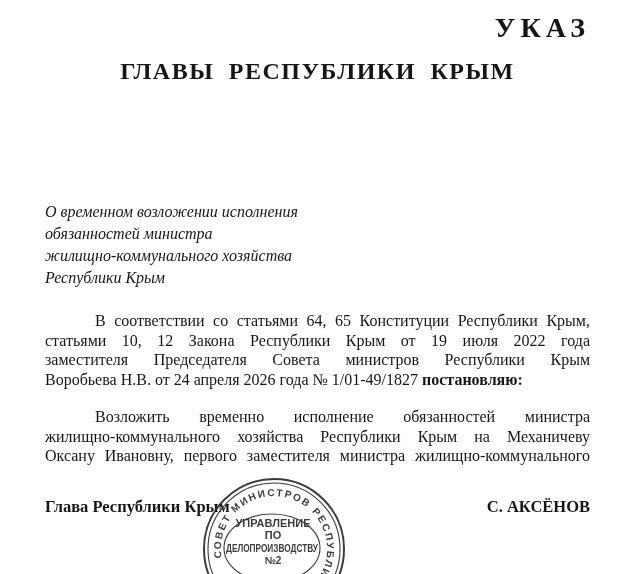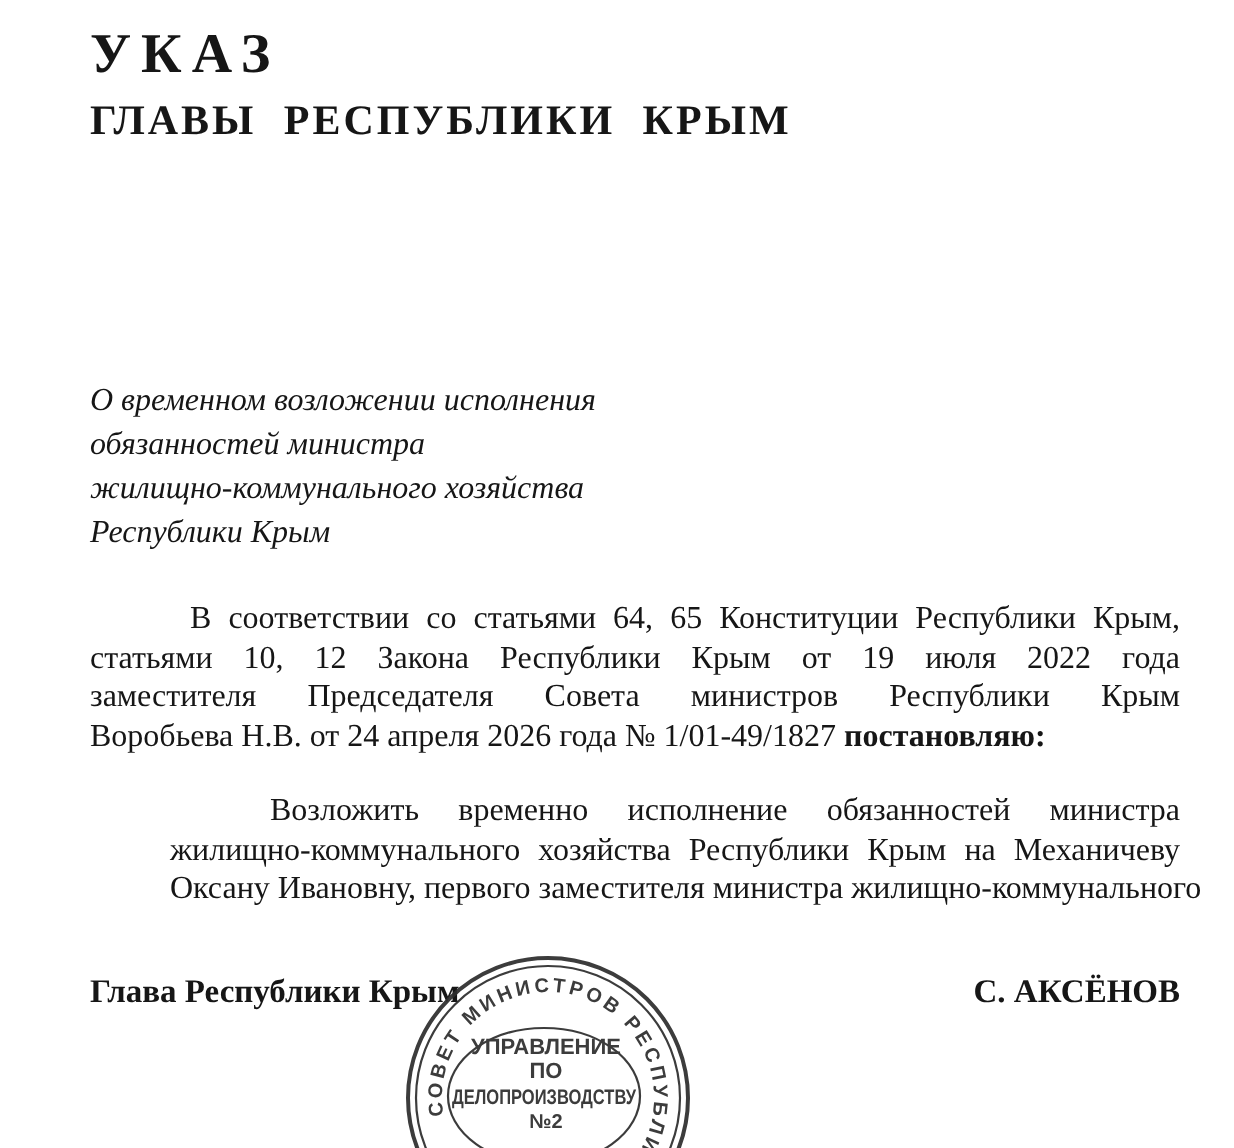--- a/index.html
+++ b/index.html
@@ -14,44 +14,44 @@
     background: #ffffff;
     overflow: hidden;
     font-family: "Liberation Serif", "DejaVu Serif", serif;
     color: #161616;
   }
   .content {
     padding: 0 27px 0 45px; 
   }
   .title {
     margin-top: 13px;
-    text-align: left;
+    text-align: right;
     font-size: 28px;
     line-height: 29px;
     font-weight: bold;
     letter-spacing: 5px;
   }
   .subtitle {
-    margin-top: 6px;
-    text-align: left;
-    font-size: 21px;
+    margin-top: 17px;
+    text-align: center;
+    font-size: 24px;
     line-height: 24px;
     font-weight: bold;
     letter-spacing: 1.5px;
     word-spacing: 7px;
   }
   .annotation {
     margin-top: 118px;
     font-style: italic;
     font-size: 16px;
     line-height: 22px;
     text-align: left;
   }
   .para { margin-top: 22px; font-size: 16px; }
-  .para.second { margin-top: 18px; margin-left: 40px; }
+  .para.second { margin-top: 18px; }
   .jline {
     line-height: 19.5px;
     text-align: justify;
     text-align-last: justify;
     white-space: nowrap;
   }
   .lline {
     line-height: 19.5px;
     text-align: left;
   }

